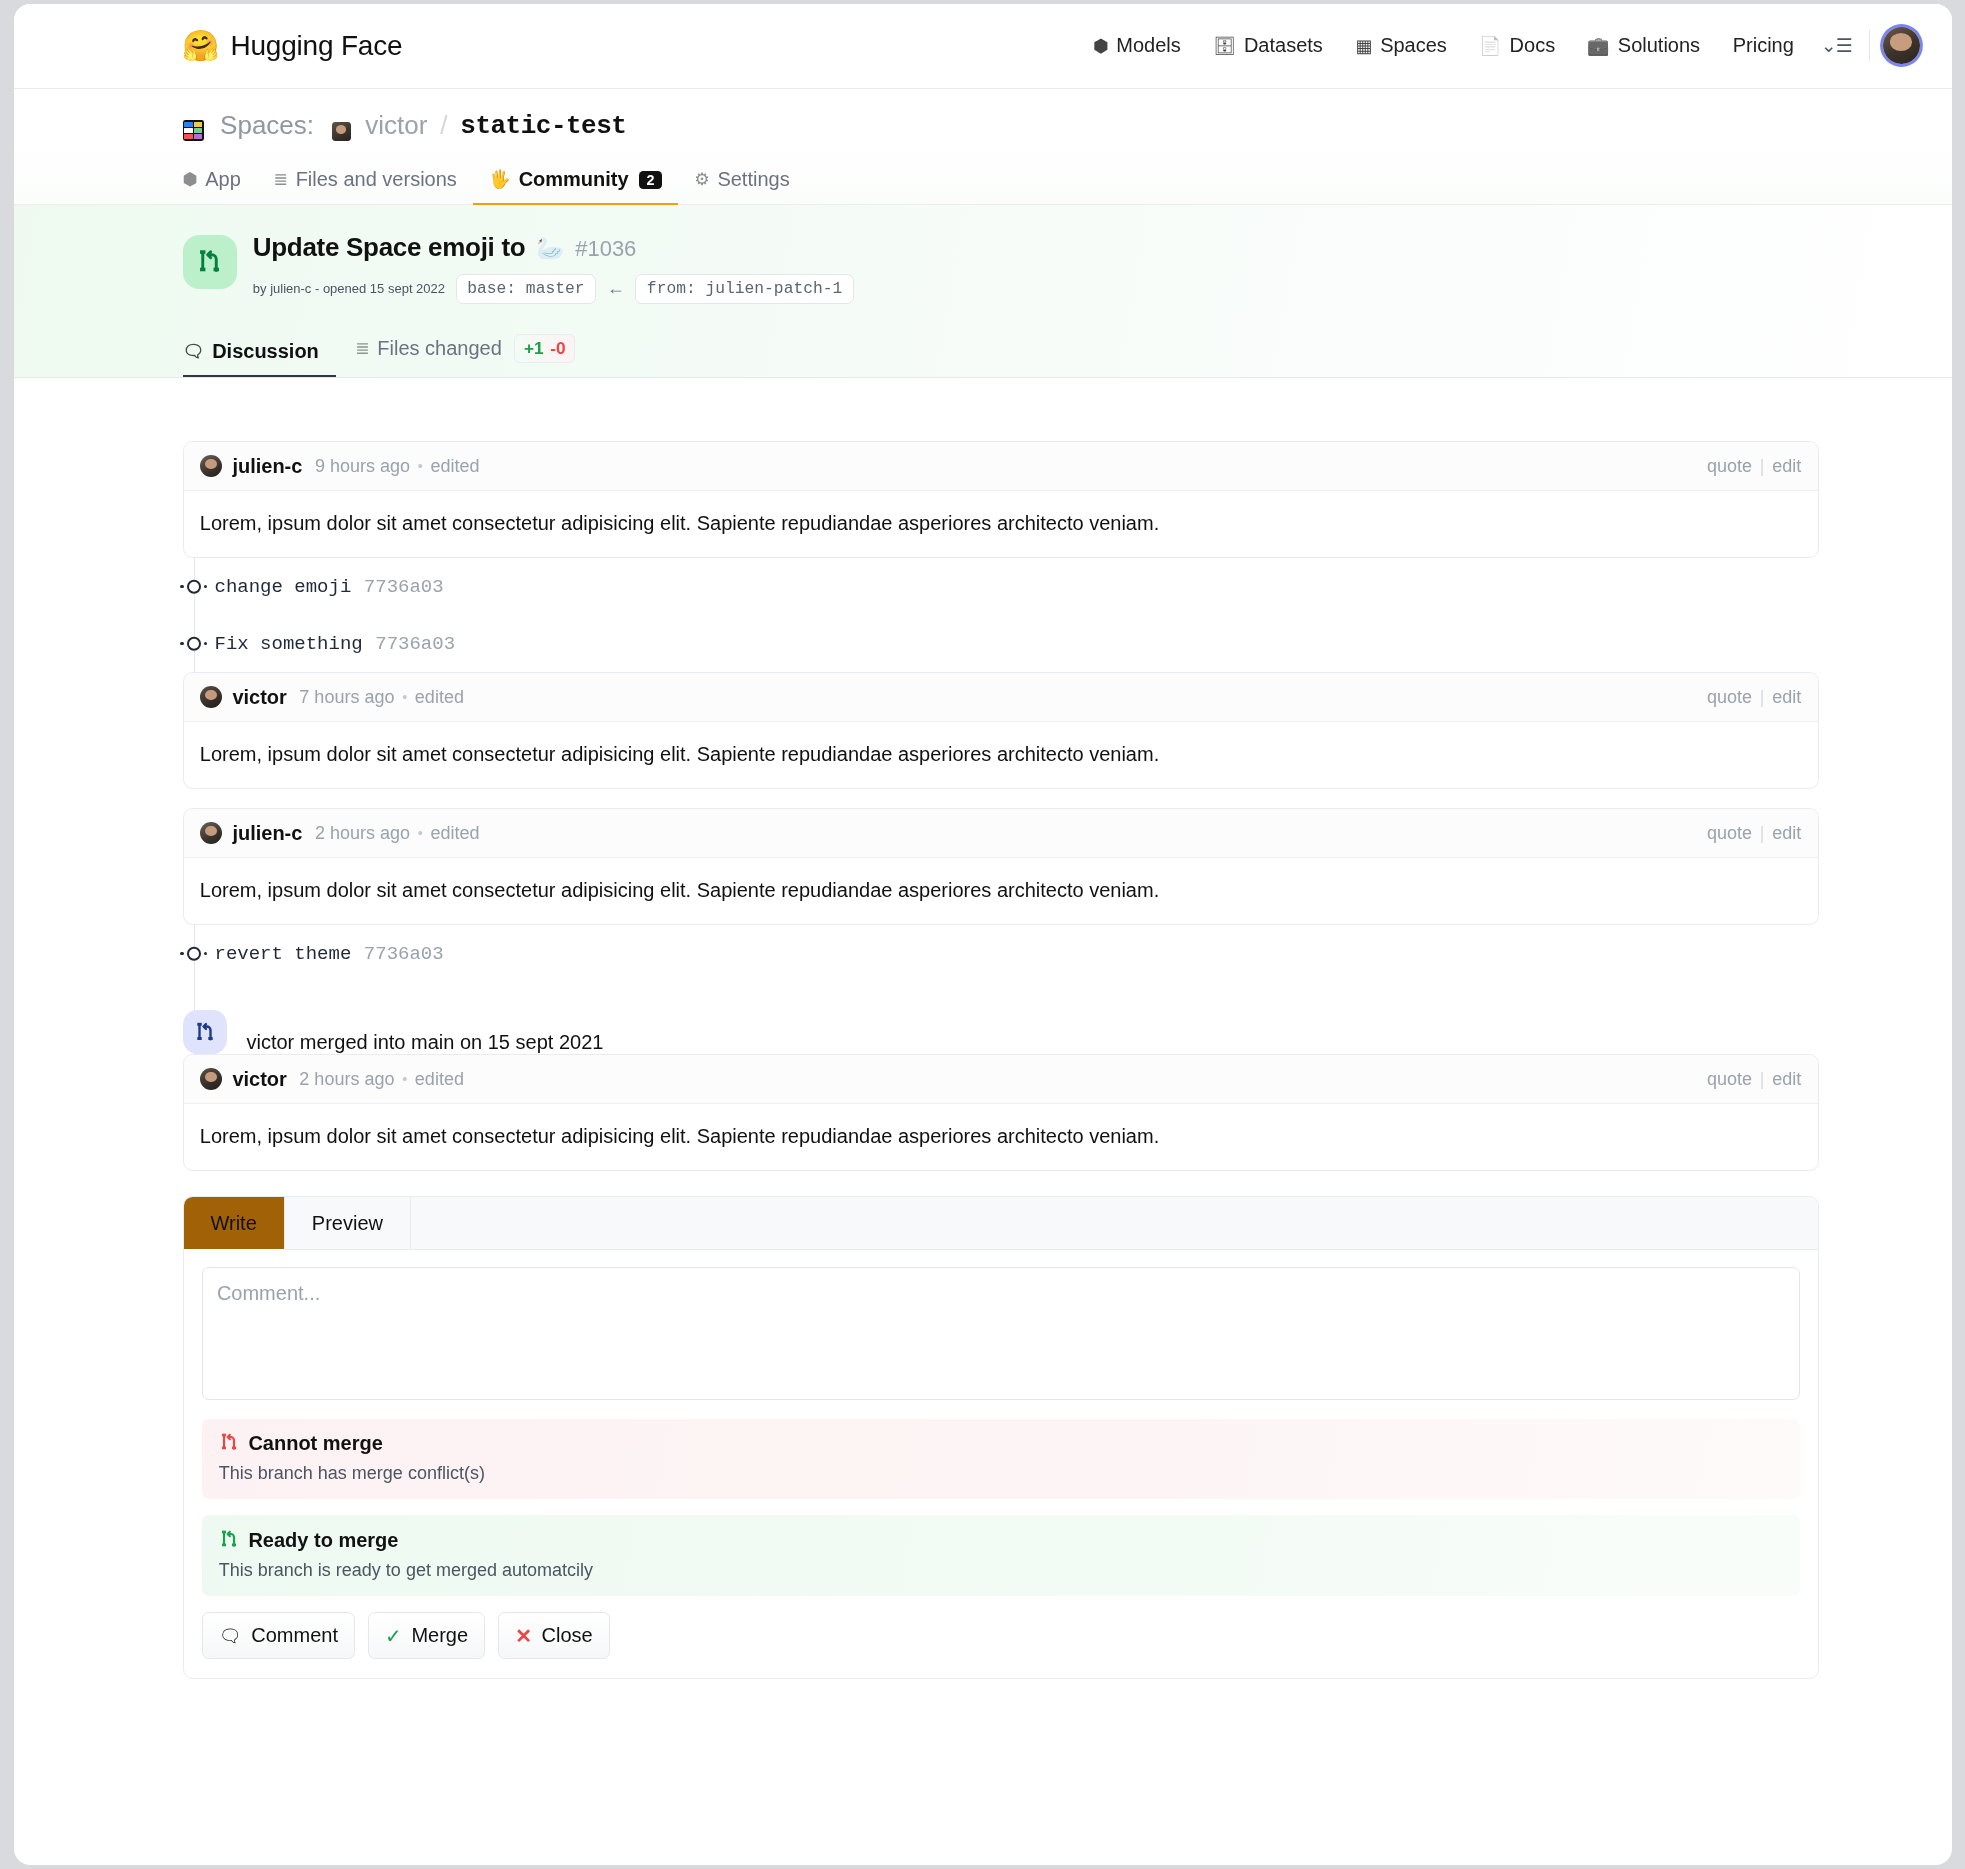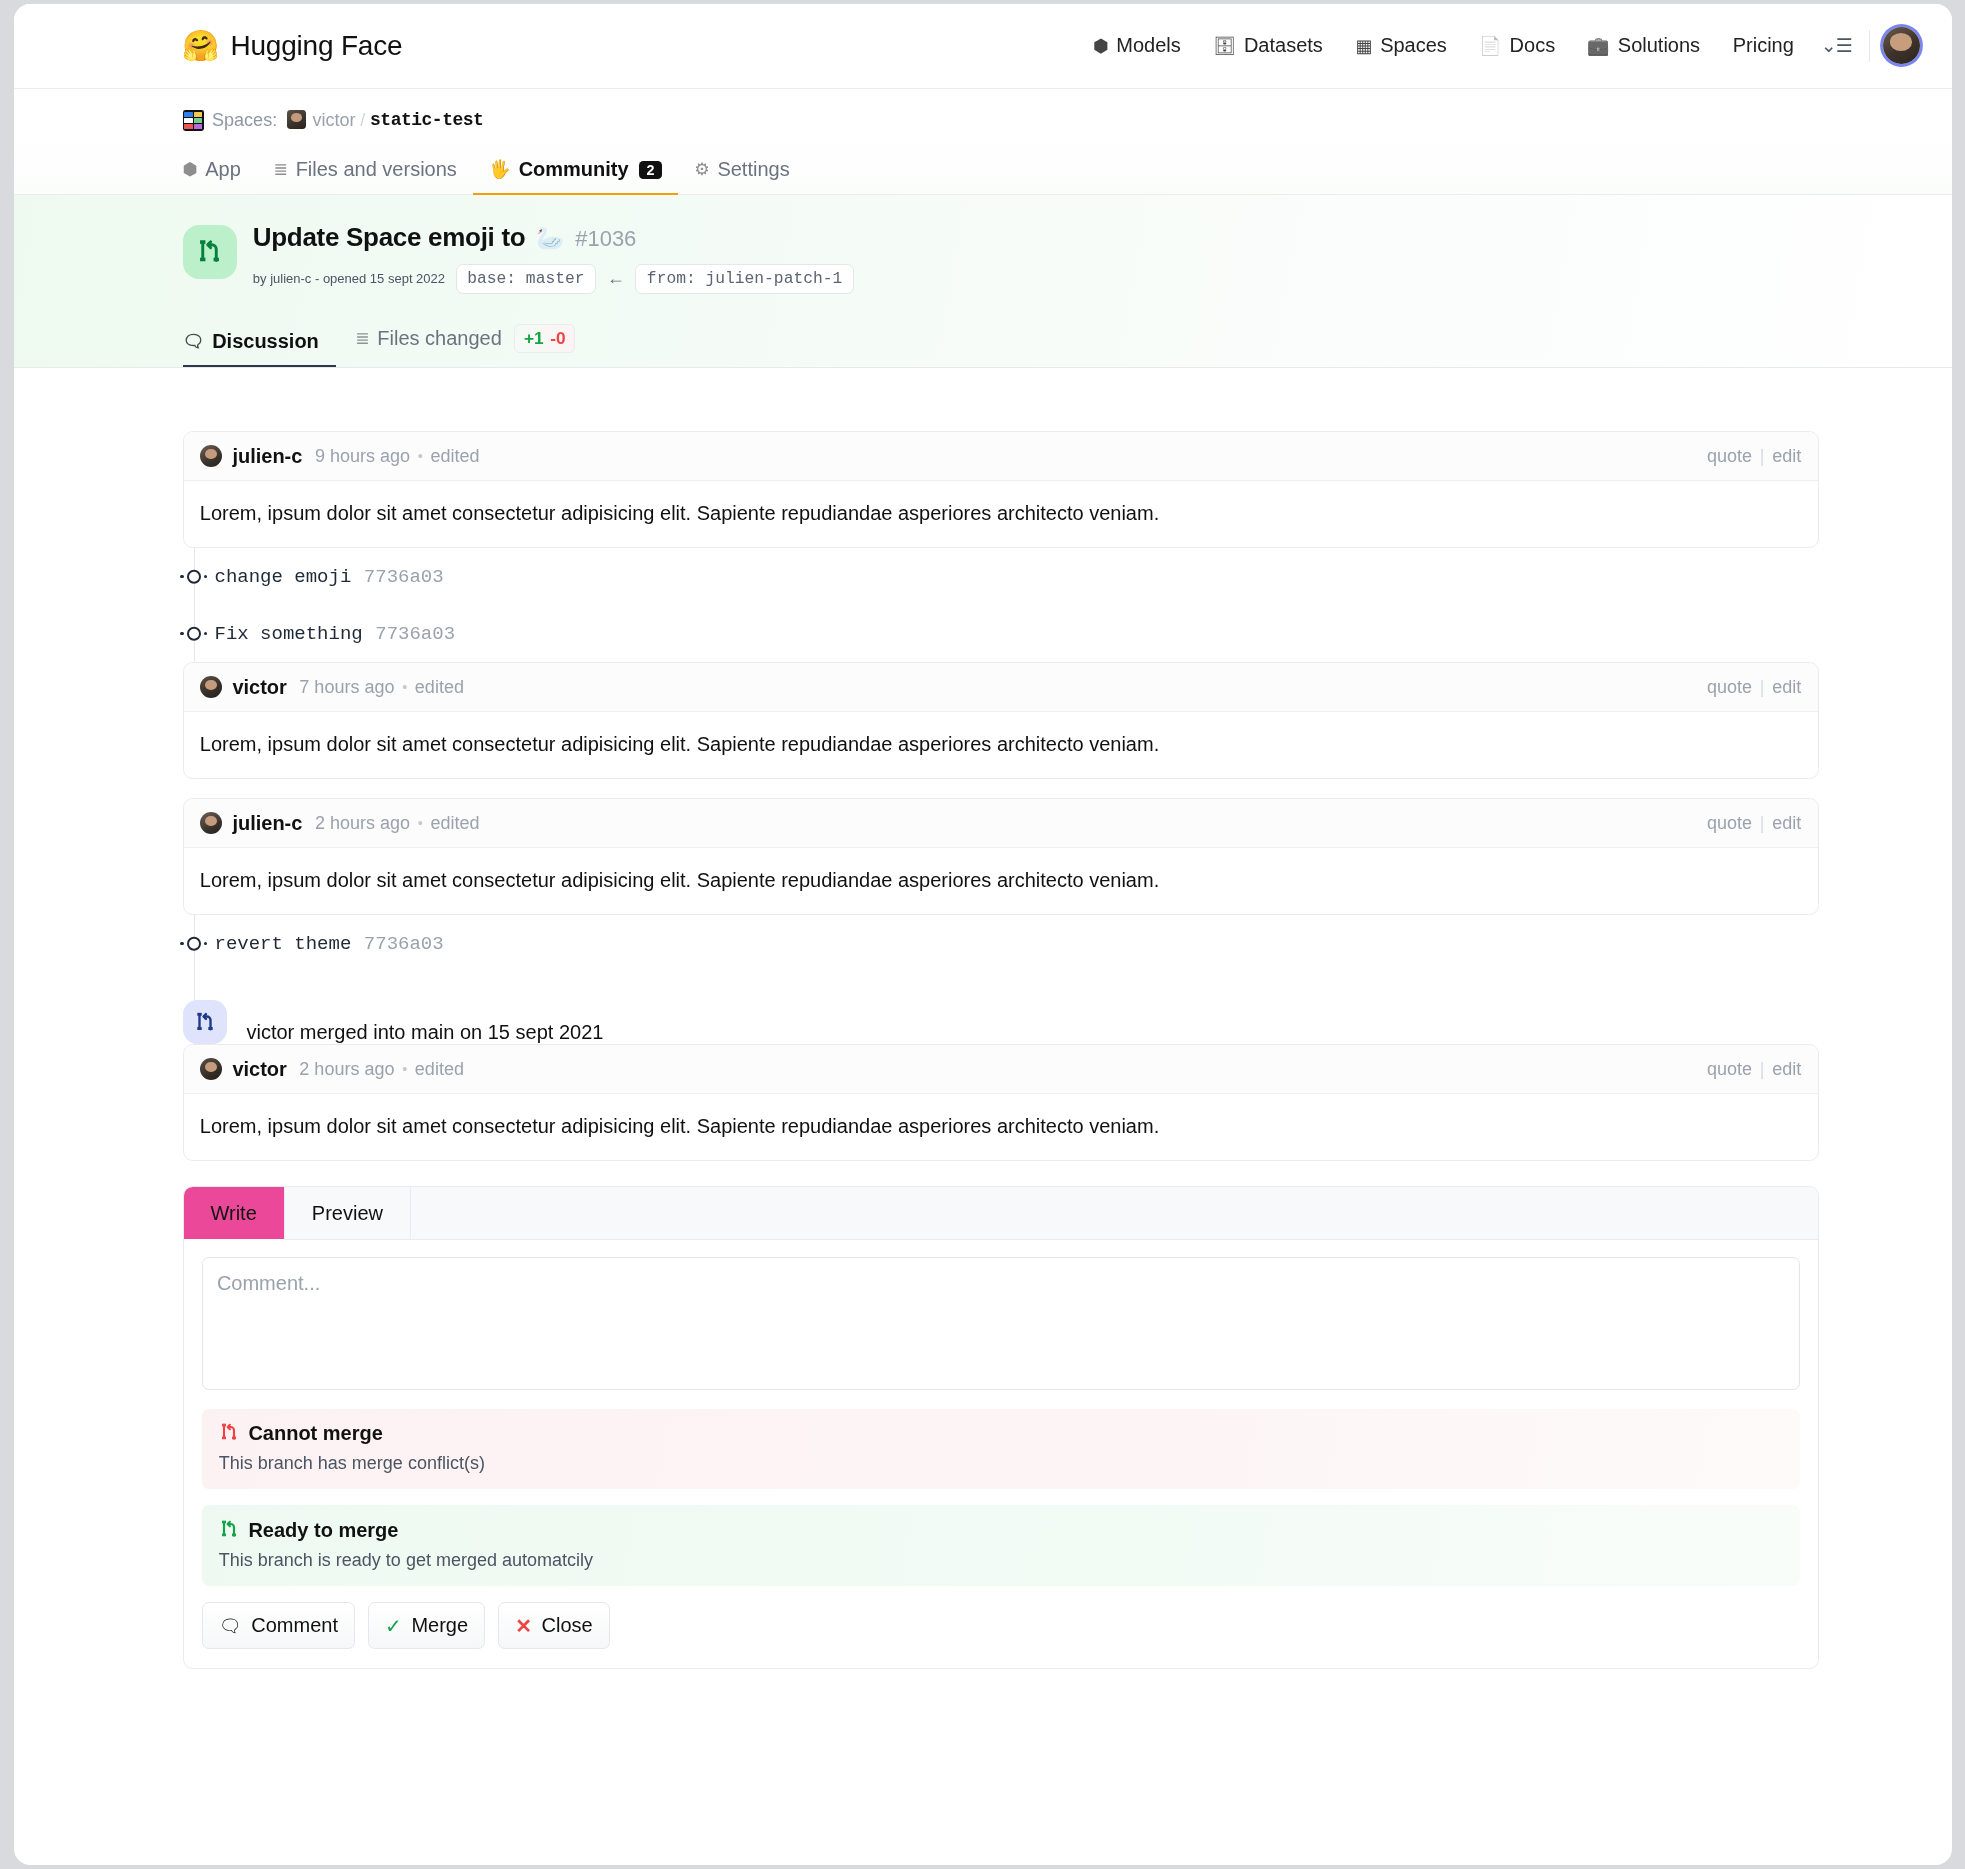--- a/index.html
+++ b/index.html
@@ -64,21 +64,21 @@
     border-radius:50%; background:#c79d7e;
   }
 
   
   .space-band {
     background: linear-gradient(180deg,#ffffff 0%, #ffffff 40%, #fbfdfb 100%);
     padding: 21px 0 0 169px;
     border-bottom: 1px solid #ececec;
     position: relative;
   }
-  .crumbs { display: flex; align-items: flex-start; gap: 0; font-size: 18px; }
+  .crumbs { display: flex; align-items: flex-end; gap: 8px; font-size: 26px; }
   .crumb-ico {
     width: 21px; height: 21px; margin-right: 8.6px; flex: none;
     display: grid; grid-template-columns: 1fr 1fr; grid-template-rows: 1fr 1fr 1fr;
     gap: 1px; background: #111; border-radius: 2.4px; padding: 1.9px;
   }
   .crumb-ico i { display:block; border-radius:0.5px; }
   .crumb-ico i:nth-child(1){ background:#2f80ed; }
   .crumb-ico i:nth-child(2){ background:#f2c94c; }
   .crumb-ico i:nth-child(3){ background:#ffffff; }
   .crumb-ico i:nth-child(4){ background:#6fcf97; }
@@ -217,21 +217,21 @@
   
   .composer {
     border:1px solid #e9ecef; border-radius: 9.6px; background:#fff; overflow:hidden;
     margin-top: 25px;
   }
   .comp-tabs { display:flex; background:#f8f9fa; border-bottom: 1px solid #e9ecef; }
   .comp-tab {
     font-size: 20px; color:#111; padding: 14.4px 27px;
     border-right: 1px solid #e9ecef;
   }
-  .comp-tab.active { background:#ec4899; border-bottom: 1px solid #fff; margin-bottom:-1px; }
+  .comp-tab.active { background:#a16207; border-bottom: 1px solid #fff; margin-bottom:-1px; }
   .comp-body { padding: 17.3px 18px 0 18px; }
   .comp-ta {
     width: 100%; height: 133px; border:1px solid #e2e5e9; border-radius: 6.7px;
     padding: 13.5px 14.4px; font-size: 20px; color:#111; resize: none;
     font-family:"Liberation Sans", sans-serif; background:#fff; outline:none;
   }
   .comp-ta::placeholder{ color:#9aa2ad; }
 
   .banner { margin: 16.3px 18px 0 18px; border-radius: 6.7px; padding: 13.5px 17.3px 15.4px 17.3px; }
   .banner.red { background: linear-gradient(100deg,#fdf2f3 0%,#fdf5f5 60%,#fefafa 100%); }

